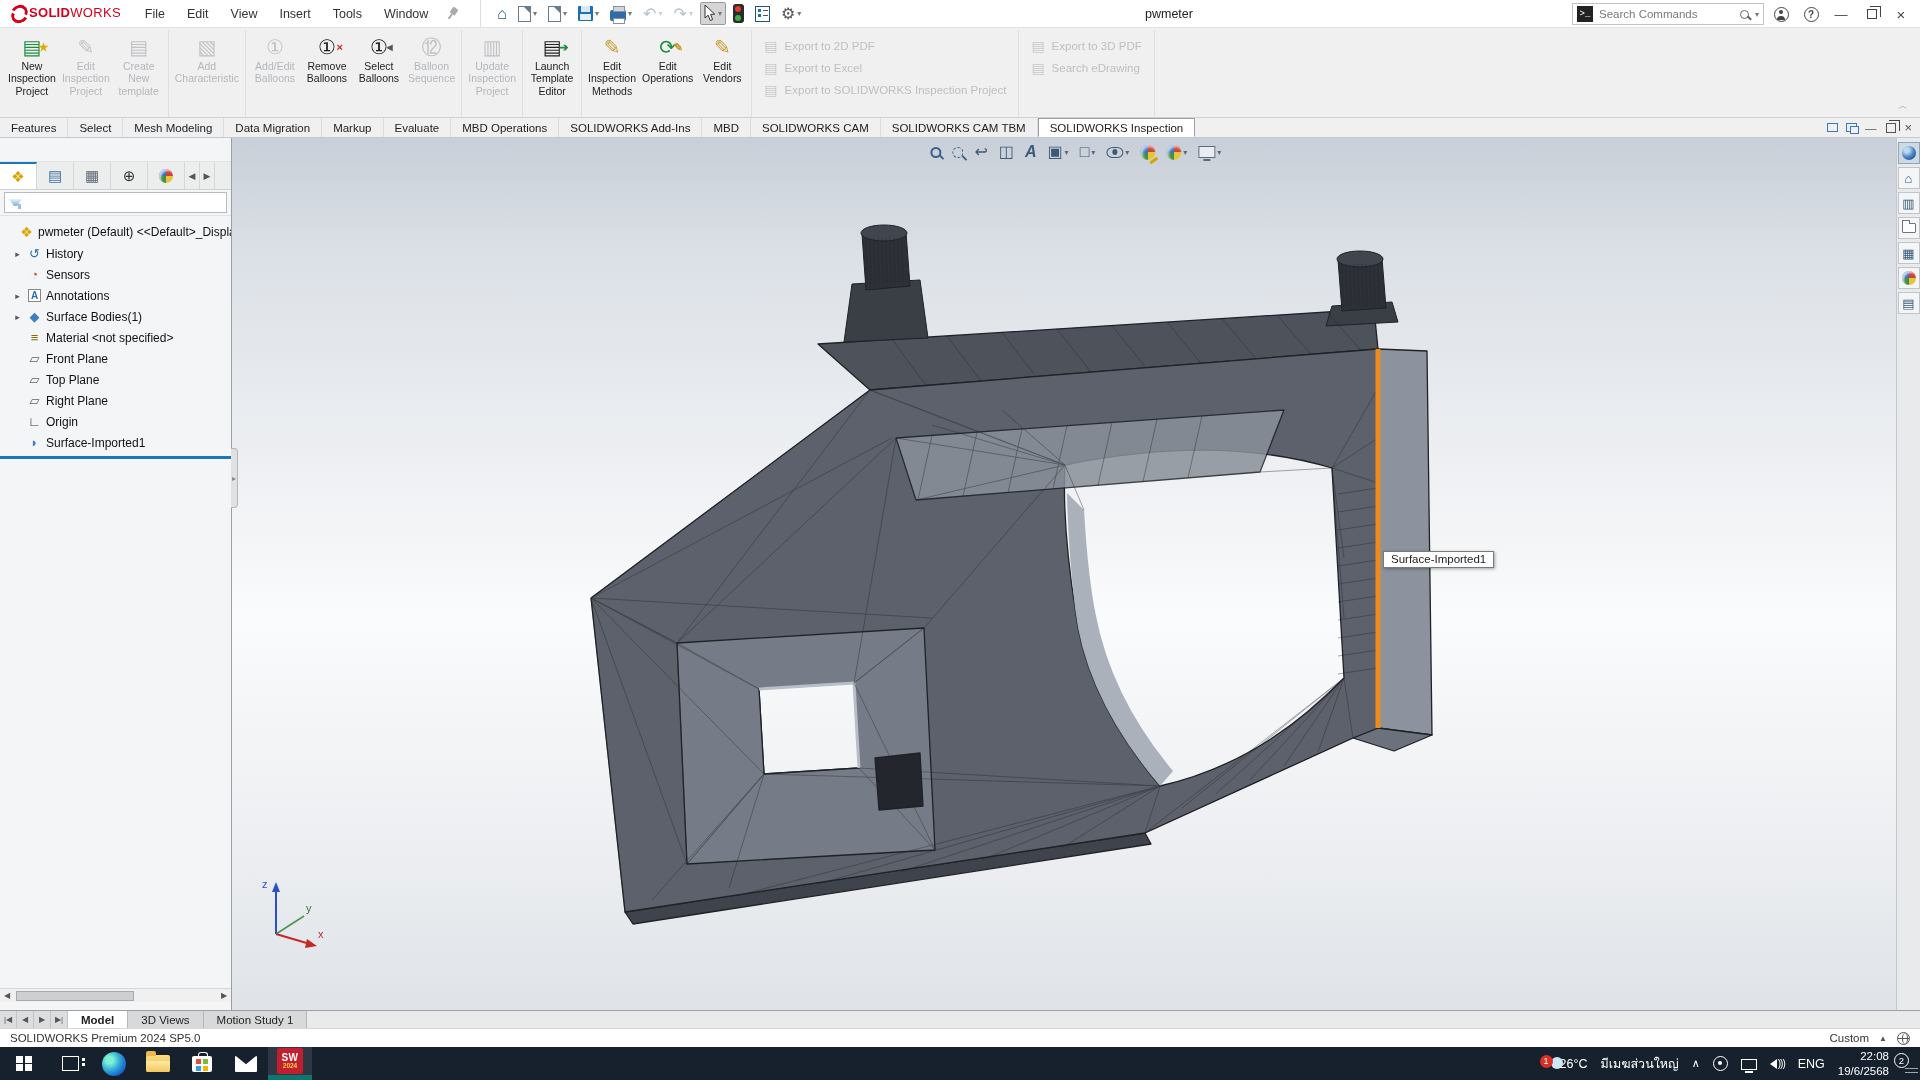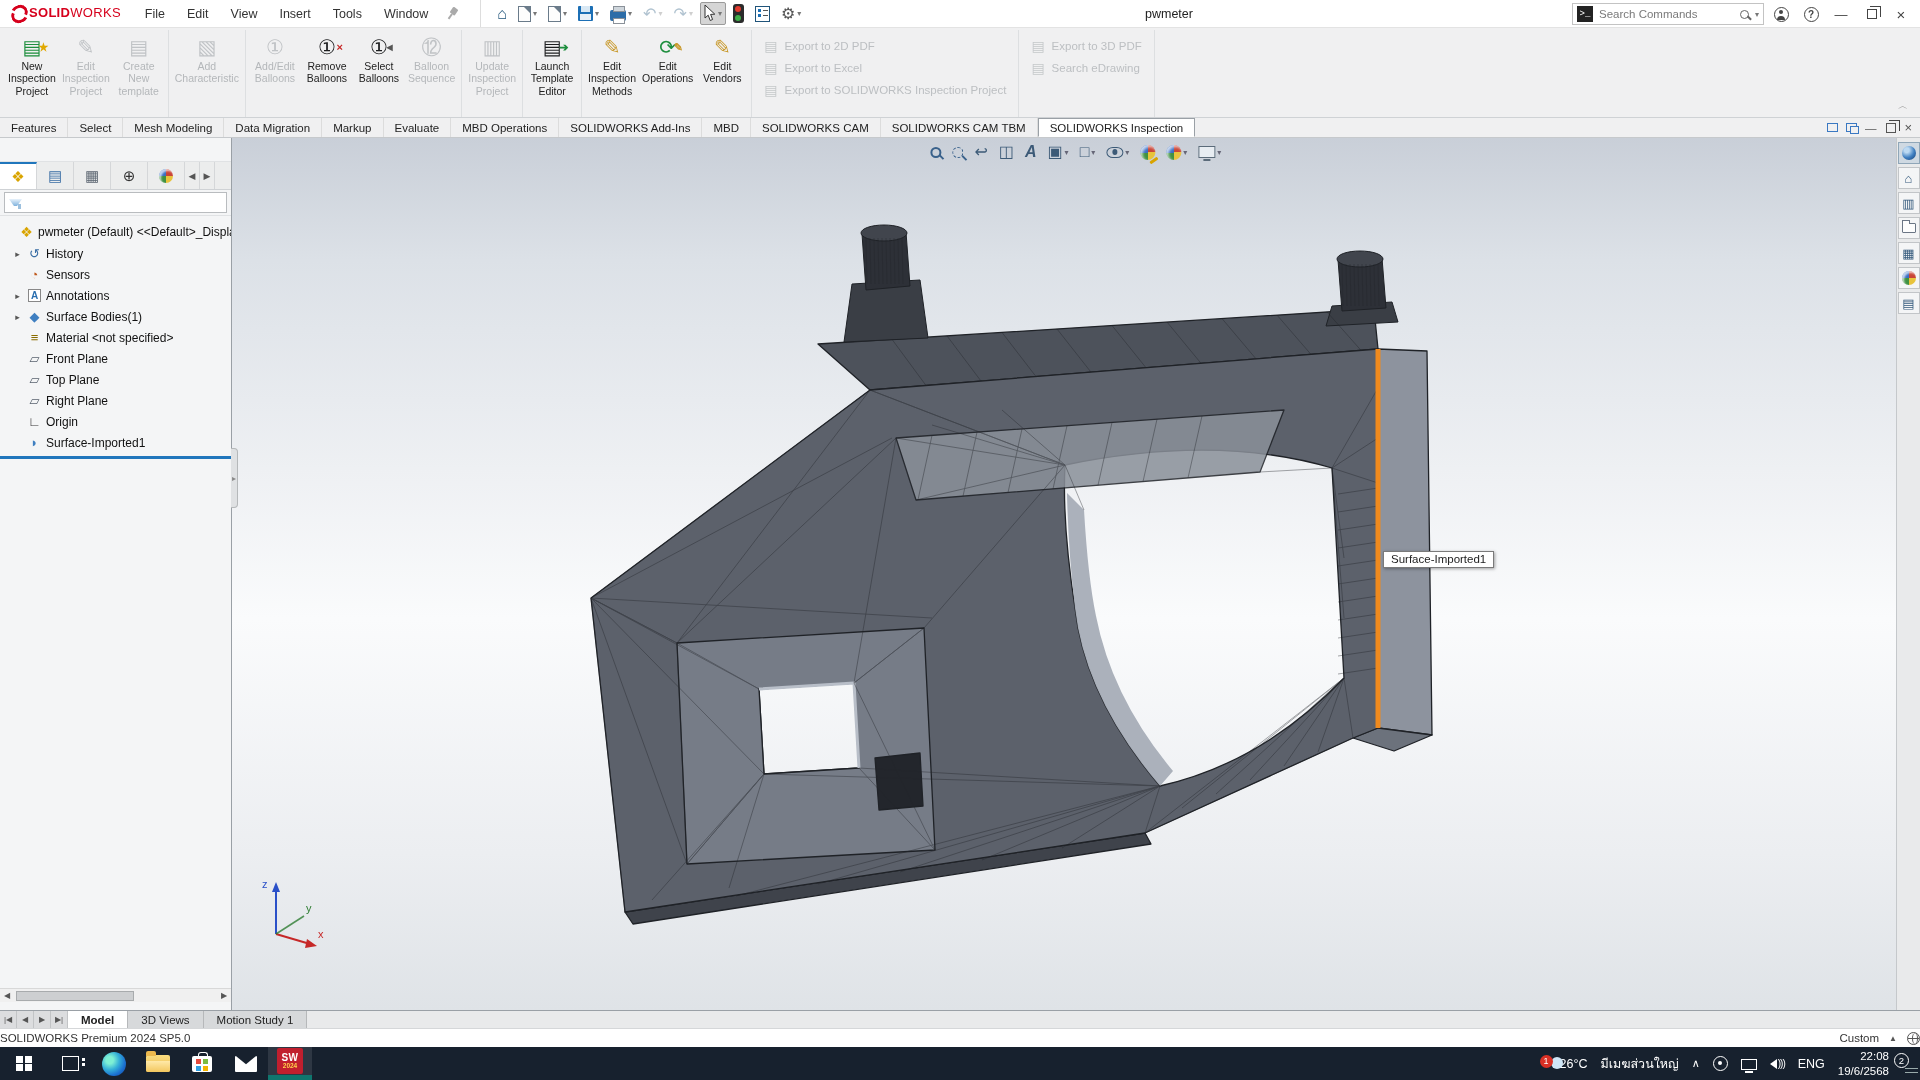--- a/index.html
+++ b/index.html
@@ -141,21 +141,21 @@
 .folder-sm::before{content:"";position:absolute;top:-4px;left:-1px;width:6px;height:3px;background:#fdfdfd;border:1.3px solid #6b7685;border-bottom:none;}
 
 
 .bottomtabs{position:absolute;top:1010px;left:0;right:0;height:18px;background:#e9eaeb;border-top:1px solid #9aa0a6;display:flex;align-items:stretch;font-size:11.5px;}
 .bt-nav{display:flex;}
 .bt-nav span{width:17px;display:flex;align-items:center;justify-content:center;font-size:8px;color:#555;background:#dcdddf;border-right:1px solid #c2c4c6;}
 .btab{padding:0 13px;display:flex;align-items:center;background:#d7d9db;border-right:1px solid #b6b8ba;color:#222;}
 .btab.active{background:#fff;font-weight:bold;}
 
 
-.statusbar{position:absolute;top:1028px;left:0;right:0;height:19px;background:#fff;border-top:1px solid #d5d7d9;display:flex;align-items:center;font-size:11.5px;color:#333;padding:0 0;}
+.statusbar{position:absolute;top:1028px;left:0;right:0;height:19px;background:#fff;border-top:1px solid #d5d7d9;display:flex;align-items:center;font-size:11.5px;color:#333;padding:0 10px;}
 .sb-right{margin-left:auto;display:flex;align-items:center;gap:10px;}
 .globe{width:13px;height:13px;border:1.4px solid #555;border-radius:50%;position:relative;}
 .globe::before{content:"";position:absolute;left:0;right:0;top:5px;height:1.2px;background:#555;}
 .globe::after{content:"";position:absolute;left:3.5px;top:0;bottom:0;width:4px;border:1.2px solid #555;border-top:none;border-bottom:none;border-radius:50%;}
 
 
 .taskbar{position:absolute;top:1047px;left:0;right:0;height:33px;background:#17212e;display:flex;align-items:stretch;color:#fff;}
 .tb-start{width:48px;display:flex;align-items:center;justify-content:center;}
 .win{display:grid;grid-template-columns:7px 7px;grid-template-rows:7px 7px;gap:1.5px;}
 .win i{background:#fff;display:block;}

